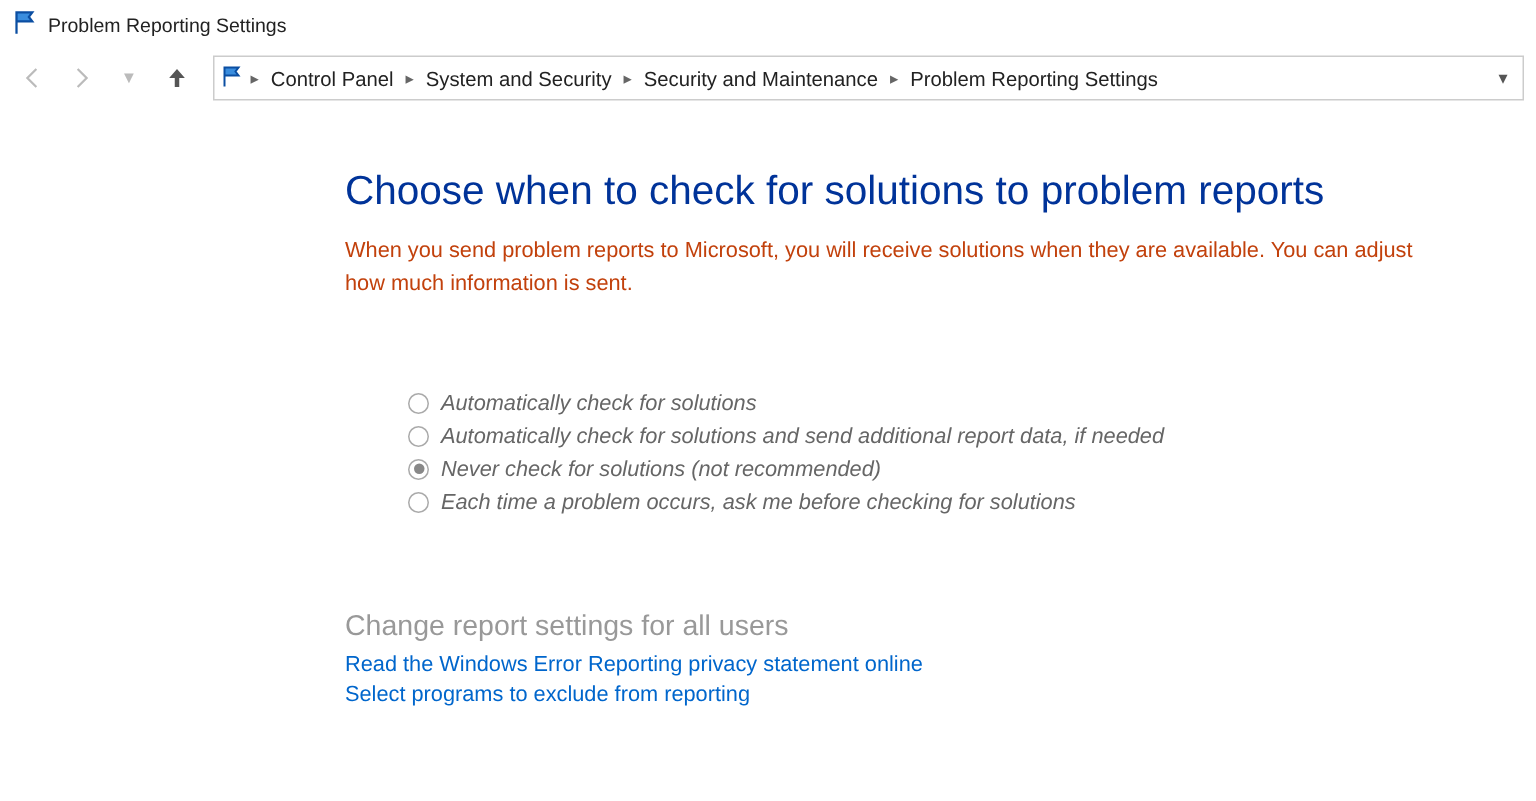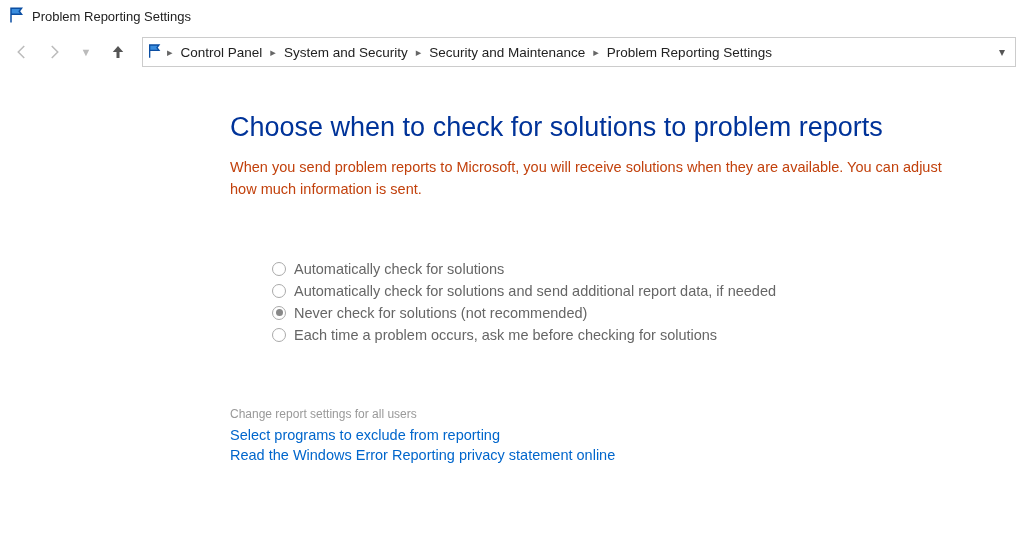--- a/index.html
+++ b/index.html
@@ -90,20 +90,21 @@
     .radio-group {
       margin: 60px 0 0 42px;
     }
     .radio-row {
       display: flex;
       align-items: center;
       gap: 8px;
       margin-bottom: 6px;
       color: #666;
       font-size: 14.5px;
+      font-style: italic;
     }
     .radio-circle {
       width: 14px; height: 14px;
       border: 1.5px solid #aaa;
       border-radius: 50%;
       display: flex;
       align-items: center;
       justify-content: center;
       flex-shrink: 0;
     }
@@ -111,21 +112,21 @@
       content: "";
       width: 7px; height: 7px;
       background: #888;
       border-radius: 50%;
     }
     .bottom-links {
       margin-top: 64px;
     }
     .disabled-link {
       color: #999;
-      font-size: 12px;
+      font-size: 19px;
       margin-bottom: 6px;
     }
     .bottom-links .link {
       display: block;
       margin-bottom: 4px;
     }
   </style>
 </head>
 <body>
 
@@ -201,16 +202,16 @@
       <span>Never check for solutions (not recommended)</span>
     </div>
     <div class="radio-row">
       <span class="radio-circle"></span>
       <span>Each time a problem occurs, ask me before checking for solutions</span>
     </div>
   </div>
 
   <div class="bottom-links">
     <div class="disabled-link">Change report settings for all users</div>
+    <span class="link">Read the Windows Error Reporting privacy statement online</span>
     <span class="link">Select programs to exclude from reporting</span>
-    <span class="link">Read the Windows Error Reporting privacy statement online</span>
   </div>
 </div>
 
 </body></html>

